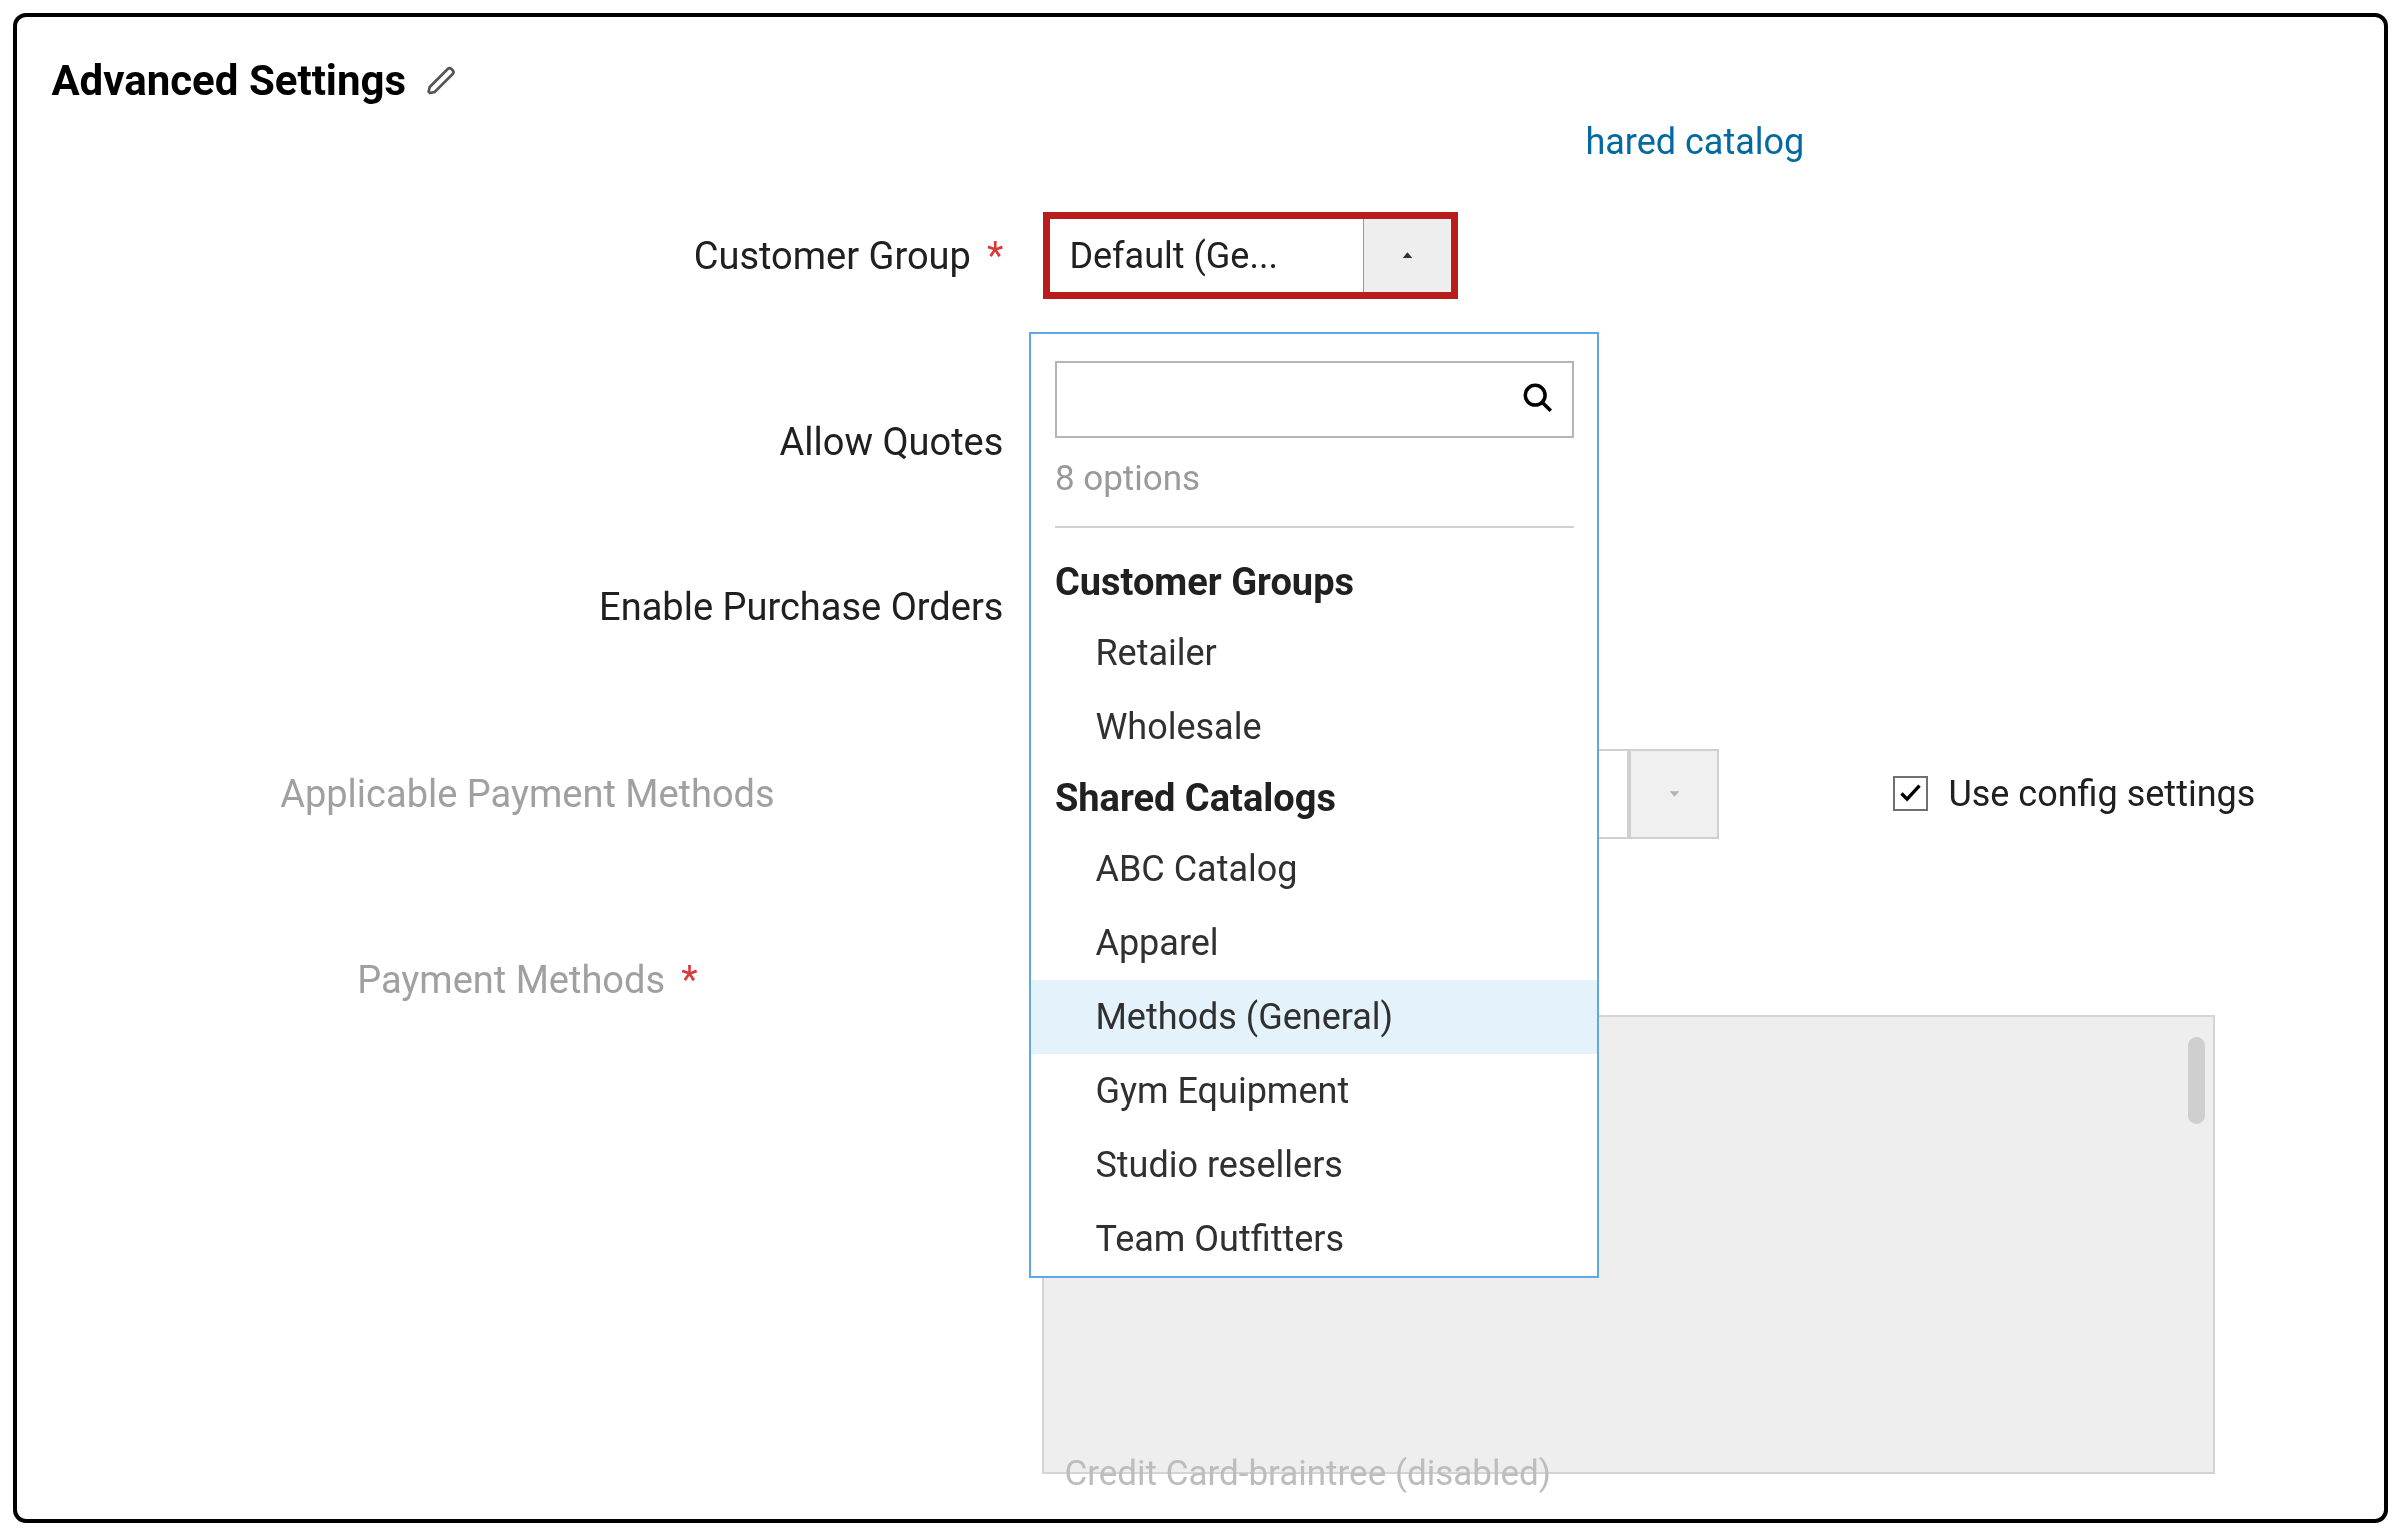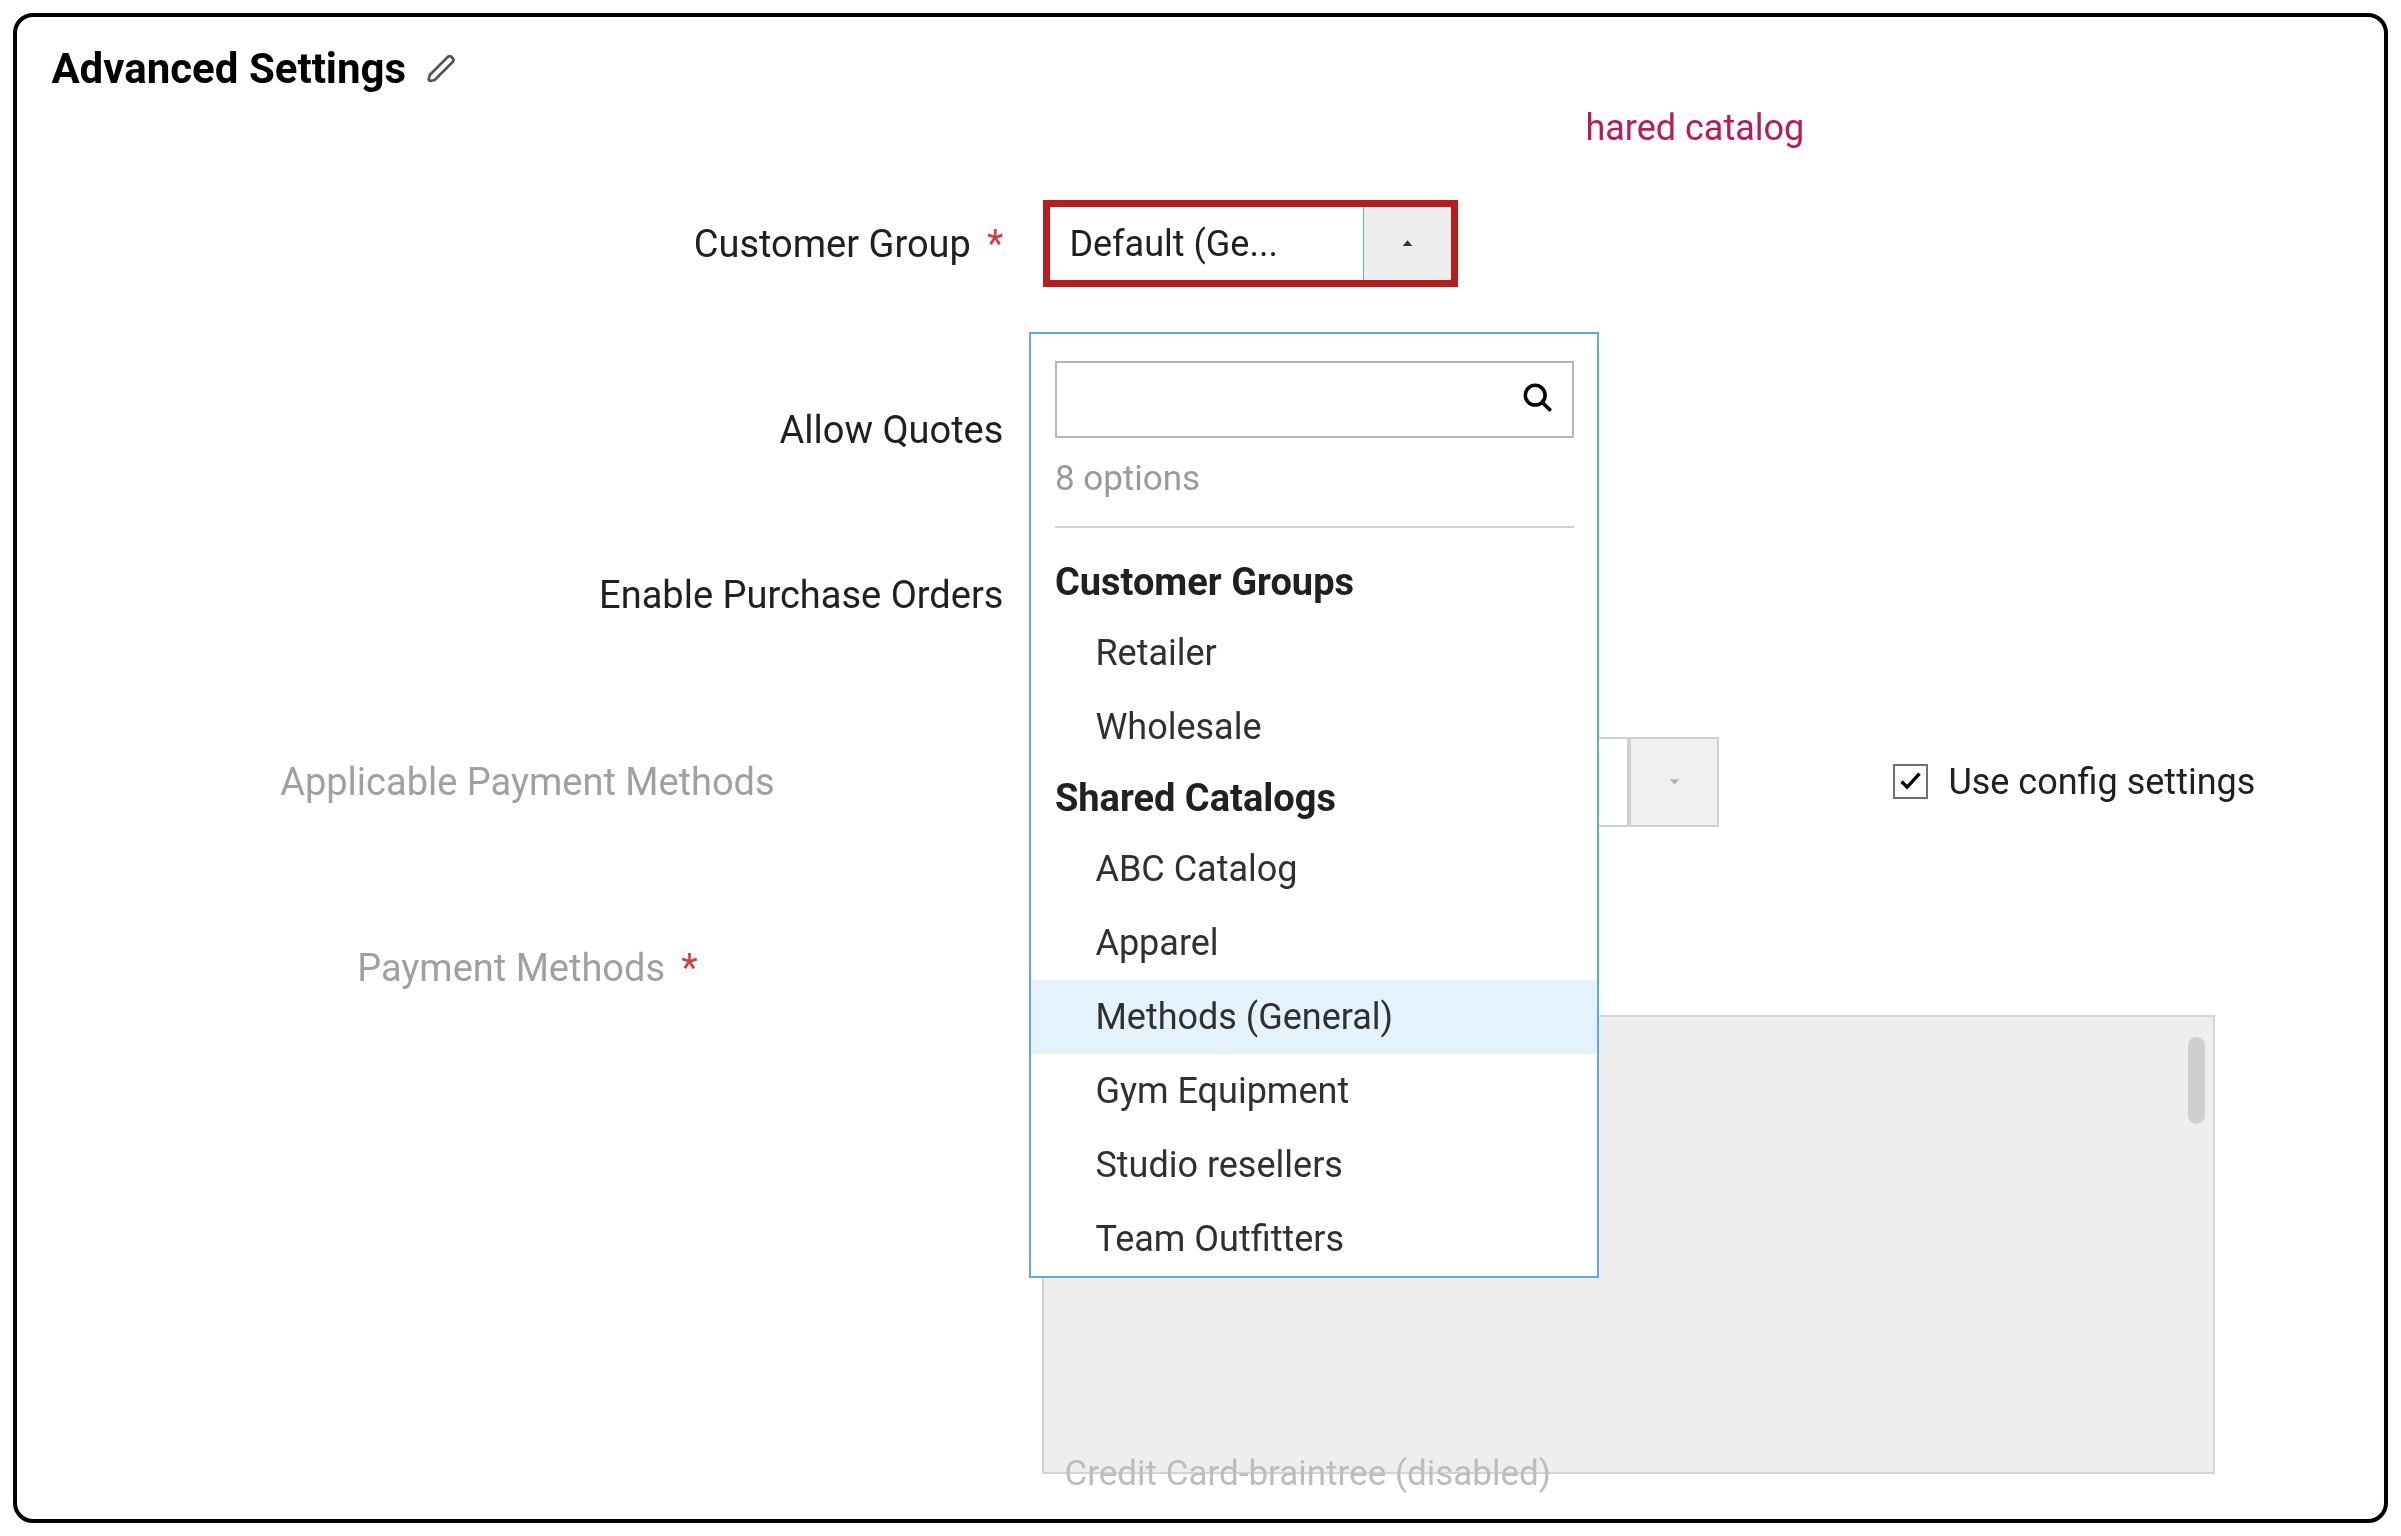--- a/index.html
+++ b/index.html
@@ -11,22 +11,22 @@
     font-size: 10.7px;
     background: #fff;
   }
   .panel {
     position: absolute;
     left: 13.4px;
     top: 13.4px;
     width: 2375px;
     height: 1510px;
     border: 4px solid #000;
-    border-radius: 20px;
-    padding: 27px 34px;
+    border-radius: 13px;
+    padding: 39px 34px;
     background: #fff;
     overflow: hidden;
   }
   .section-title {
     display: flex;
     align-items: center;
     font-weight: 700;
     font-size: 42px;
     color: #000;
     margin-bottom: 107px;
@@ -89,23 +89,23 @@
     display: flex;
     align-items: center;
     justify-content: center;
   }
   .cg-select .toggle svg { width: 19px; height: 19px; }
 
   
   .shared-catalog-frag {
     position: absolute;
     left: 1568px;
-    top: 90px;
+    top: 104px;
     font-size: 36px;
-    color: #be185d;
+    color: #0369a1;
     white-space: nowrap;
   }
 
   
   .dropdown {
     position: absolute;
     left: 1012px;
     top: 315px;
     width: 570px;
     border: 2px solid #5fa8e6;

